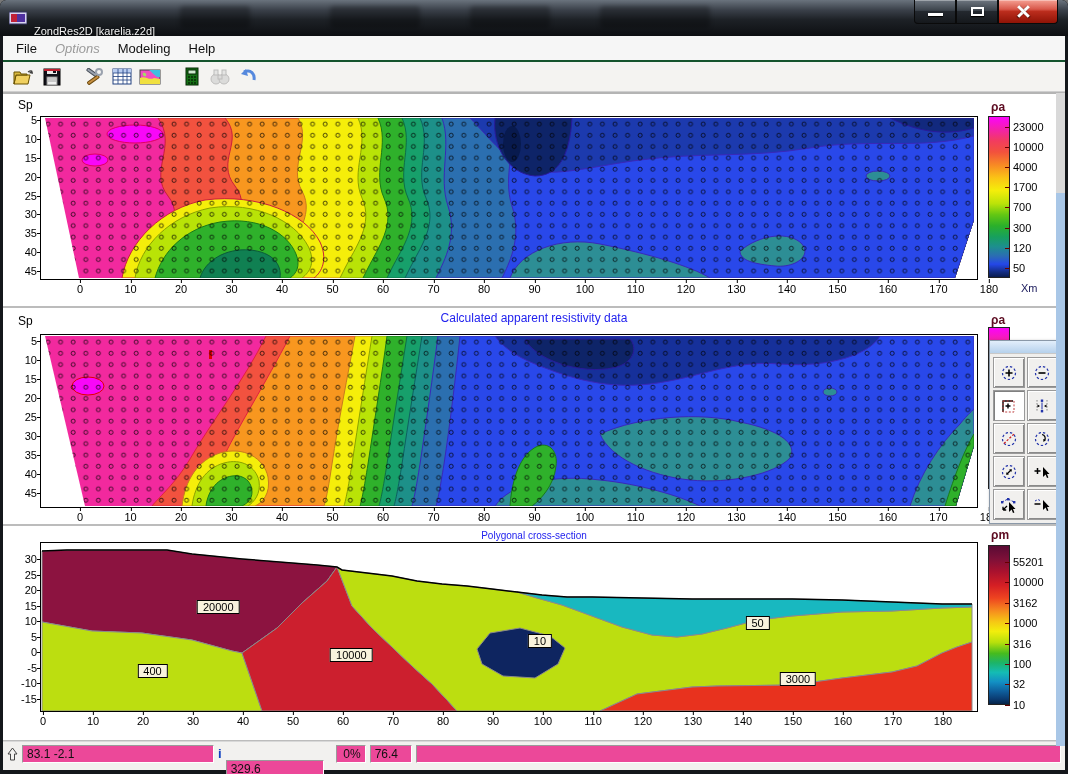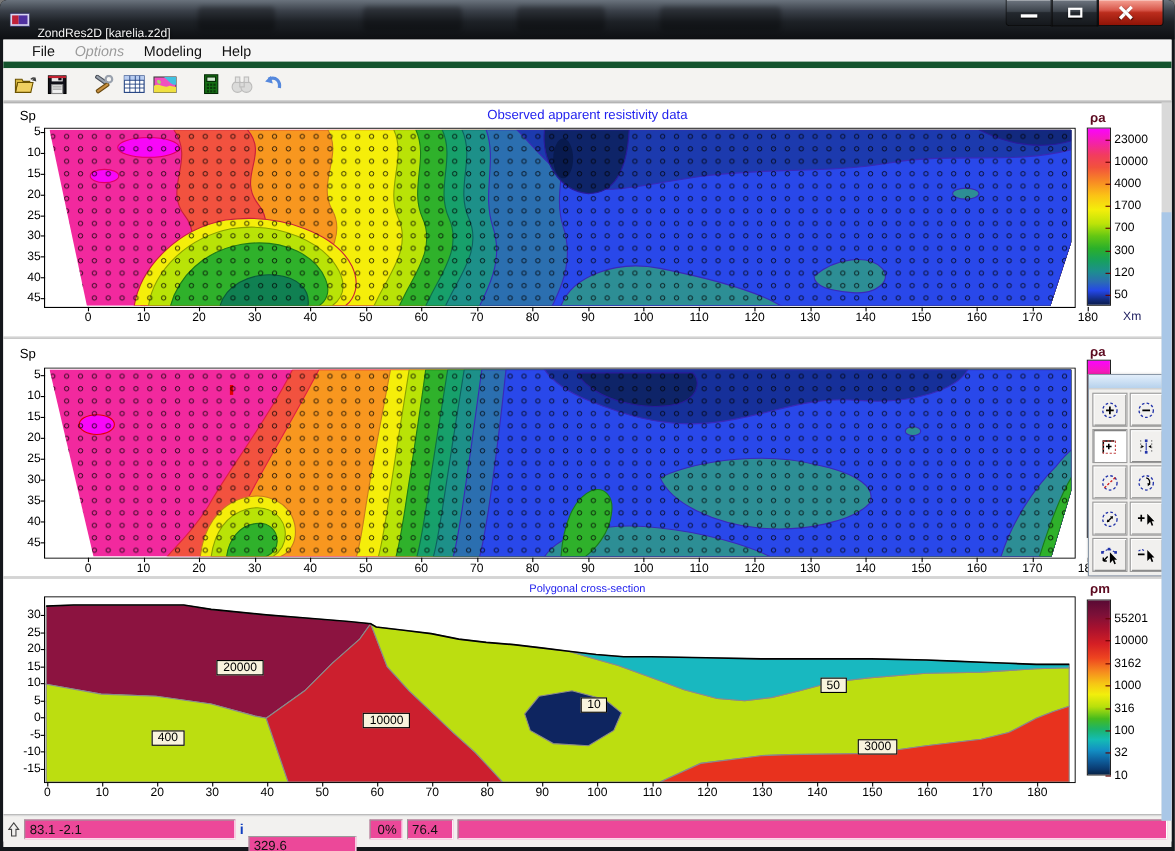--- a/index.html
+++ b/index.html
@@ -17,21 +17,21 @@
     box-shadow:inset 0 1px 0 rgba(255,255,255,.35);cursor:pointer;}
   .win-btn.min{border-radius:0 0 0 4px;}
   .win-btn.close{width:60px;border-radius:0 0 4px 0;
     background:linear-gradient(180deg,#f5a093 0%,#d8574a 40%,#bb2d1d 50%,#8f1306 100%);}
   .glyph-min{position:absolute;left:13px;bottom:7px;width:15px;height:3px;background:#fff;box-shadow:0 1px 1px #000;}
   .glyph-max{position:absolute;left:14px;top:7px;width:13px;height:9px;border:2px solid #fff;box-shadow:0 1px 1px #000;}
   .glyph-x1,.glyph-x2{position:absolute;left:23px;top:4px;width:3px;height:15px;background:#fff;box-shadow:0 1px 1px rgba(0,0,0,.6);}
   .glyph-x1{transform:rotate(45deg);} .glyph-x2{transform:rotate(-45deg);}
   
   .client{position:absolute;left:3px;right:3px;top:36px;bottom:4px;background:#f2f1ef;display:flex;flex-direction:column;}
-  .menubar{height:26px;background:#f6f6f6;border-bottom:6px solid #14532d;display:flex;align-items:center;padding-left:17px;font-size:13px;color:#111;text-align:right;}
+  .menubar{height:26px;background:#f6f6f6;border-bottom:2px solid #14532d;display:flex;align-items:center;padding-left:4px;font-size:13px;color:#111;text-align:right;}
   .menu-item{padding:3px 9px;cursor:pointer;}
   .menu-item.disabled{color:#9a9a9a;font-style:italic;}
   .toolbar{height:30px;background:#f4f3f1;border-bottom:1px solid #cfcfcf;display:flex;align-items:center;padding-left:8px;}
   .tb-btn{width:26px;height:24px;display:flex;align-items:center;justify-content:center;cursor:pointer;margin-right:2px;}
   .tb-gap{width:14px;}
   .panel{position:relative;background:#fff;border-top:1px solid #bcbcbc;border-bottom:1px solid #bcbcbc;overflow:hidden;}
   #panel1{height:215px;border-top:2px solid #b4b4b4;}
   #panel2{height:218px;}
   #panel3{height:216px;}
   .plot-title{position:absolute;left:0;width:100%;text-align:center;color:#2222ee;font-size:12px;}
@@ -183,21 +183,20 @@
       </div>
       <div class="tb-btn">
         <svg width="20" height="18" viewBox="0 0 20 18">
           <path d="M6,4 C13,1 17,6 16,12" fill="none" stroke="#5588dd" stroke-width="3"></path>
           <path d="M8,1 L3,6 L10,8 Z" fill="#5588dd"></path>
         </svg>
       </div>
     </div>
 
     <div class="panel" id="panel1">
-      <div class="plot-title" style="top:3px;">Observed apparent resistivity data</div>
       <div class="axis-label" style="left:15px;top:4px;">Sp</div>
       <div class="plot-box" style="left:37px;top:22px;width:938px;height:164px;">
         <svg width="938" height="164" viewBox="0 0 938 164">
           <defs>
             <clipPath id="clip1">
                 <path d="M5,2 L934,2 L934,104 L915,162 L39,162 Z"></path>
               </clipPath>
             <pattern id="dots1" width="12.6" height="11.3" patternUnits="userSpaceOnUse" x="3" y="3">
               <circle cx="5" cy="5" r="2" fill="none" stroke="#000" stroke-width="0.7"></circle>
             </pattern>
@@ -275,20 +274,21 @@
           <span class="tick cb-tick" style="top: 51.2px;">4000</span>
           <span class="tick cb-tick" style="top: 71.3px;">1700</span>
           <span class="tick cb-tick" style="top: 91.4px;">700</span>
           <span class="tick cb-tick" style="top: 111.5px;">300</span>
           <span class="tick cb-tick" style="top: 131.6px;">120</span>
           <span class="tick cb-tick" style="top: 151.7px;">50</span>
         </div>
     </div>
 
     <div class="panel" id="panel2">
+      <div class="plot-title" style="top:3px;">Calculated apparent resistivity data</div>
       <div class="axis-label" style="left:15px;top:6px;">Sp</div>
       <div class="plot-box" style="left:37px;top:26px;width:938px;height:174px;">
         <svg width="938" height="174" viewBox="0 0 938 174">
           <defs>
             <clipPath id="clip2">
                 <path d="M5,2 L934,2 L934,112 L916,172 L45,172 Z"></path>
               </clipPath>
             <pattern id="dots2" width="12.6" height="11.3" patternUnits="userSpaceOnUse" x="3" y="3">
               <circle cx="5" cy="5" r="2" fill="none" stroke="#000" stroke-width="0.7"></circle>
             </pattern>

